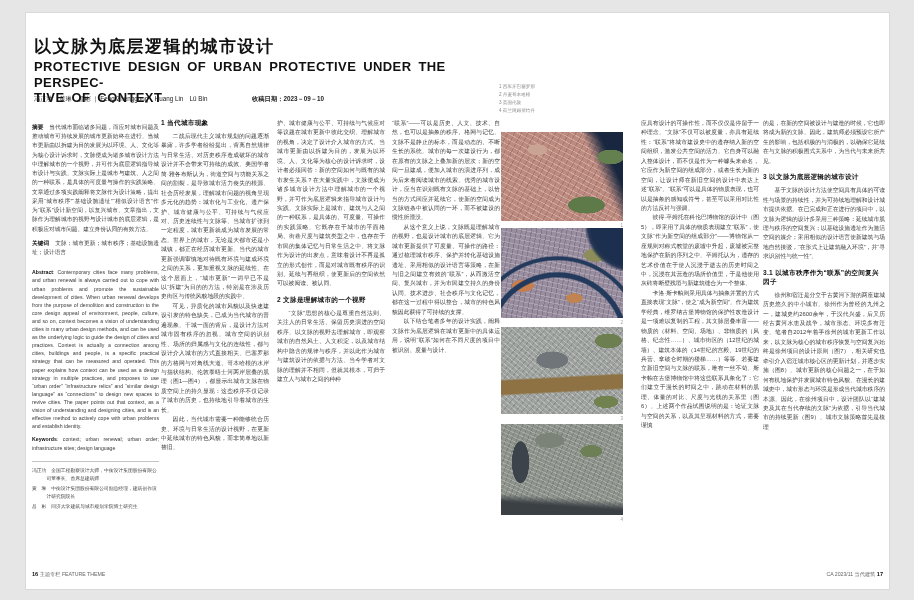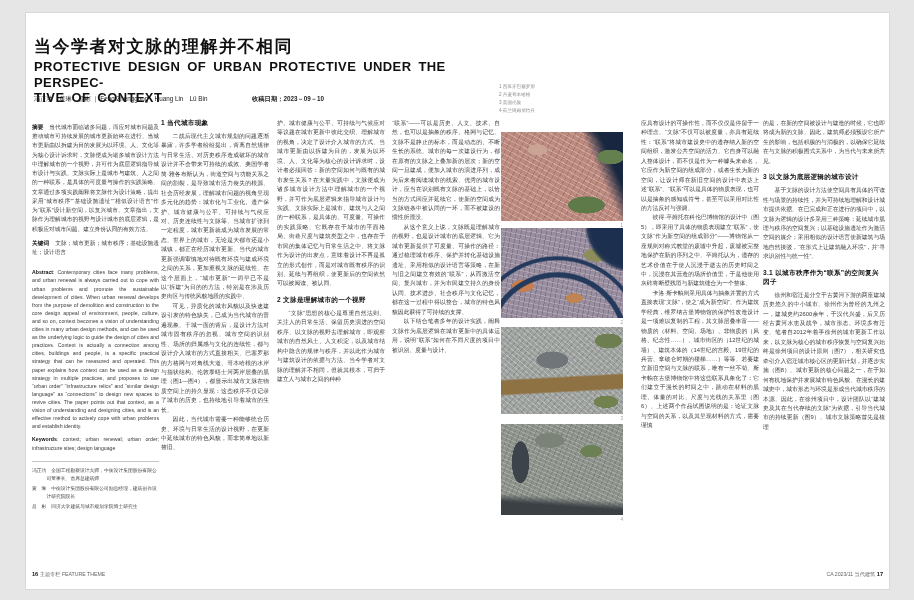--- a/index.html
+++ b/index.html
@@ -95,21 +95,21 @@
   .foot{top:558px;font-size:5.2px;color:#666;}
   .foot b{color:#111;font-size:5.6px;}
   .foot-l{left:6px;}
   .foot-r{right:6px;text-align:right;}
 </style>
 </head>
 <body>
 
 <div class="sheet">
 
-  <div class="abs title-zh">当今学者对文脉的理解并不相同</div>
+  <div class="abs title-zh">以文脉为底层逻辑的城市设计</div>
   <div class="abs title-en">
     <div>PROTECTIVE DESIGN OF URBAN PROTECTIVE UNDER THE PERSPEC-</div>
     <div>TIVE OF CONTEXT</div>
   </div>
   <div class="abs byline">
     <span>冯正功　黄琳　吕彬</span>
     <span>｜</span>
     <span>Feng Zhenggong　Huang Lin　Lü Bin</span>
     <span class="recv">收稿日期：2023－09－10</span>
   </div>

